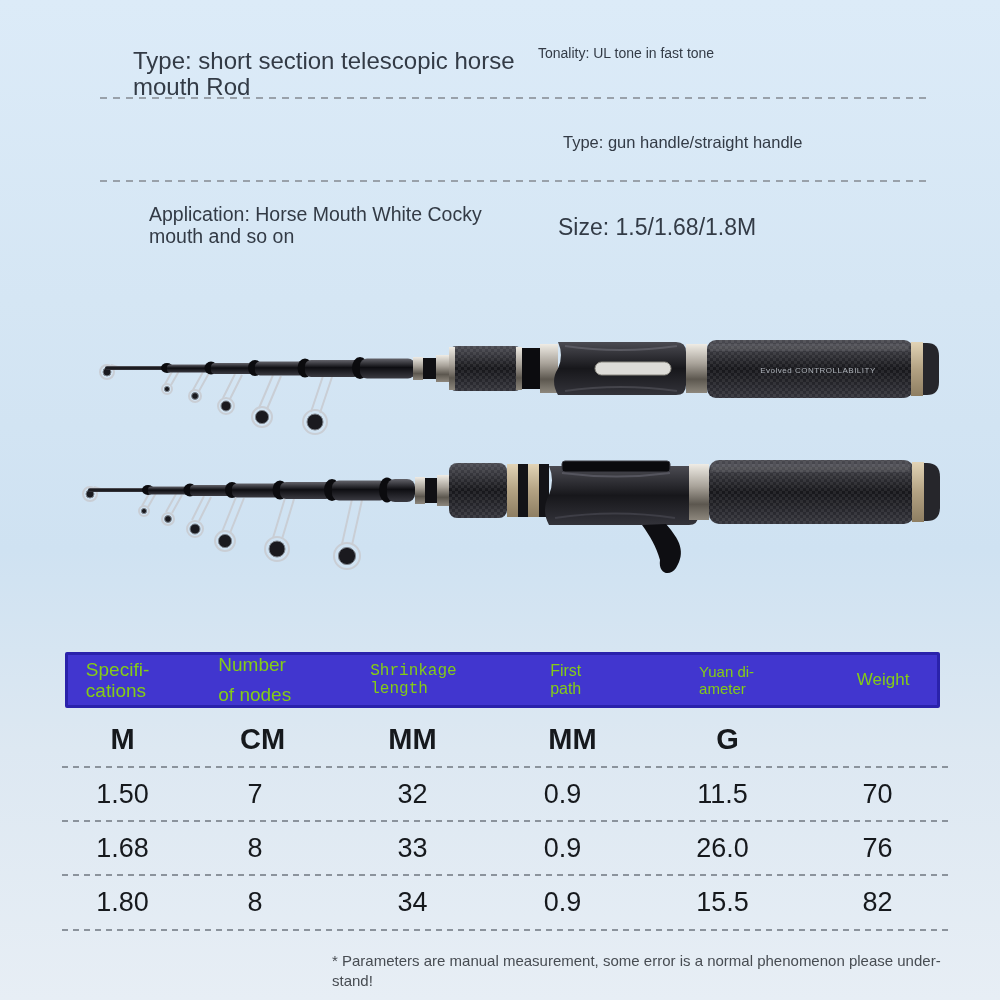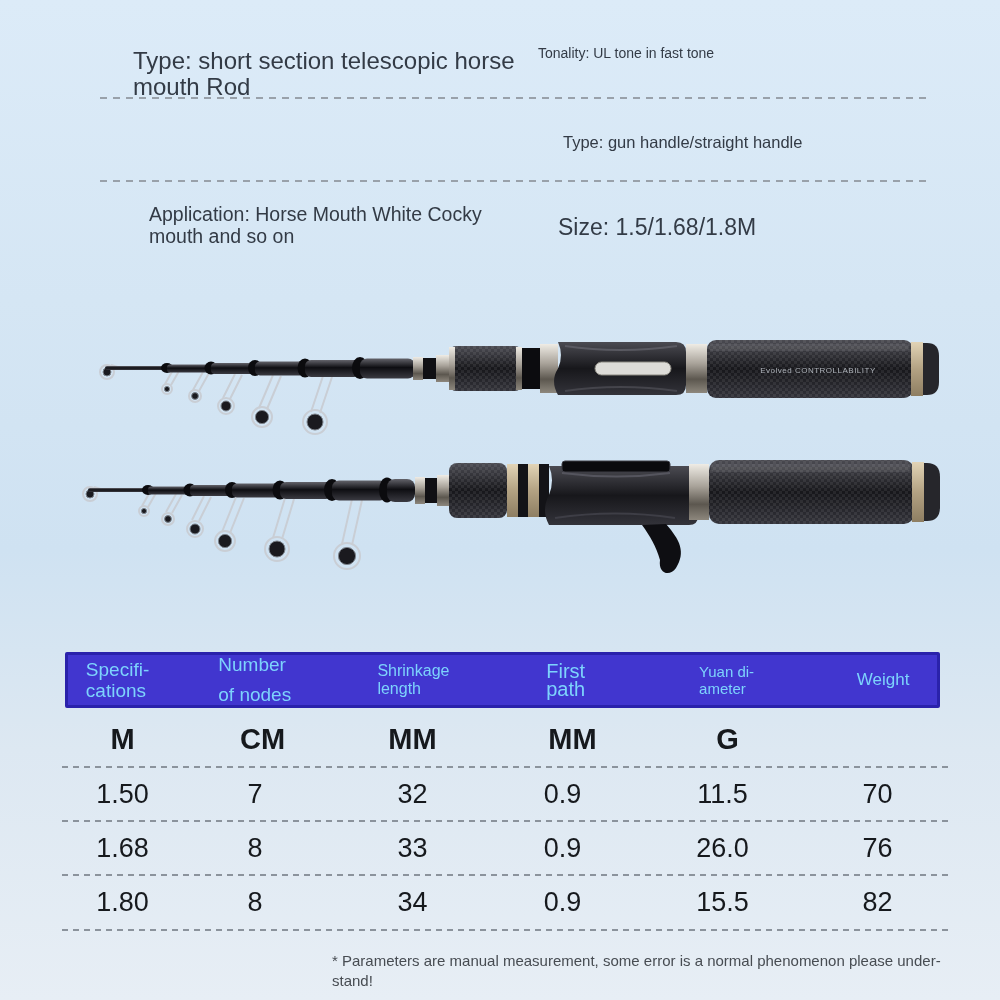--- a/index.html
+++ b/index.html
@@ -18,32 +18,32 @@
   .s-r2r{left:563px;top:133px;font-size:16.5px;}
   .s-r3l{left:149px;top:203px;font-size:19.5px;line-height:22px;}
   .s-r3r{left:558px;top:214px;font-size:23px;}
   .dash{height:2px;background:repeating-linear-gradient(90deg,#99a1aa 0 7px,transparent 7px 13px);}
   .dash-top1{left:100px;top:97px;width:826px;}
   .dash-top2{left:100px;top:180px;width:826px;}
   
   .thead{
     left:65px;top:652px;width:875px;height:56px;box-sizing:border-box;
     background:#4136cf;border:3px solid #2a22ab;border-radius:2px;
-    display:flex;align-items:center;color:#7dd3fc;gap:23px;
+    display:flex;align-items:center;color:#84cc16;gap:23px;
   }
   .trow{display:flex;align-items:center;color:#16191d;}
   .units{left:65px;top:713px;width:875px;height:52px;}
   .drow{left:65px;top:770px;width:875px;height:49px;font-size:27px;justify-content:center;}
   .drow2{top:824px;}
   .drow3{top:878px;}
   .cell{display:flex;justify-content:center;align-items:center;height:100%;}
   .c0{width:115px;} .c1{width:150px;} .c2{width:165px;} .c3{width:135px;} .c4{width:185px;} .c5{width:125px;}
   .hc{text-align:left;}
   .h0{font-size:19px;line-height:21px;} .h1{font-size:19px;line-height:30px;}
-  .h2{font-size:16px;line-height:18px;} .h3{font-size:20px;line-height:18px;}
+  .h2{font-size:16px;line-height:18px;font-family:Liberation Mono, monospace;} .h3{font-size:16px;line-height:18px;}
   .h4{font-size:15px;line-height:17px;} .h5{font-size:17px;line-height:18px;}
   .unit-big{font-size:29px;font-weight:bold;}
   .unit-small{font-size:14px;line-height:15px;font-weight:600;text-align:left;}
   .dash-t{background:repeating-linear-gradient(90deg,#8b939c 0 6px,transparent 6px 11px);height:2px;}
   .dt1{left:62px;top:766px;width:888px;}
   .dt2{left:62px;top:820px;width:888px;}
   .dt3{left:62px;top:874px;width:888px;}
   .dt4{left:62px;top:929px;width:888px;}
   .footnote{left:332px;top:951px;width:650px;font-size:15px;line-height:20px;color:#474c52;}
 </style>

